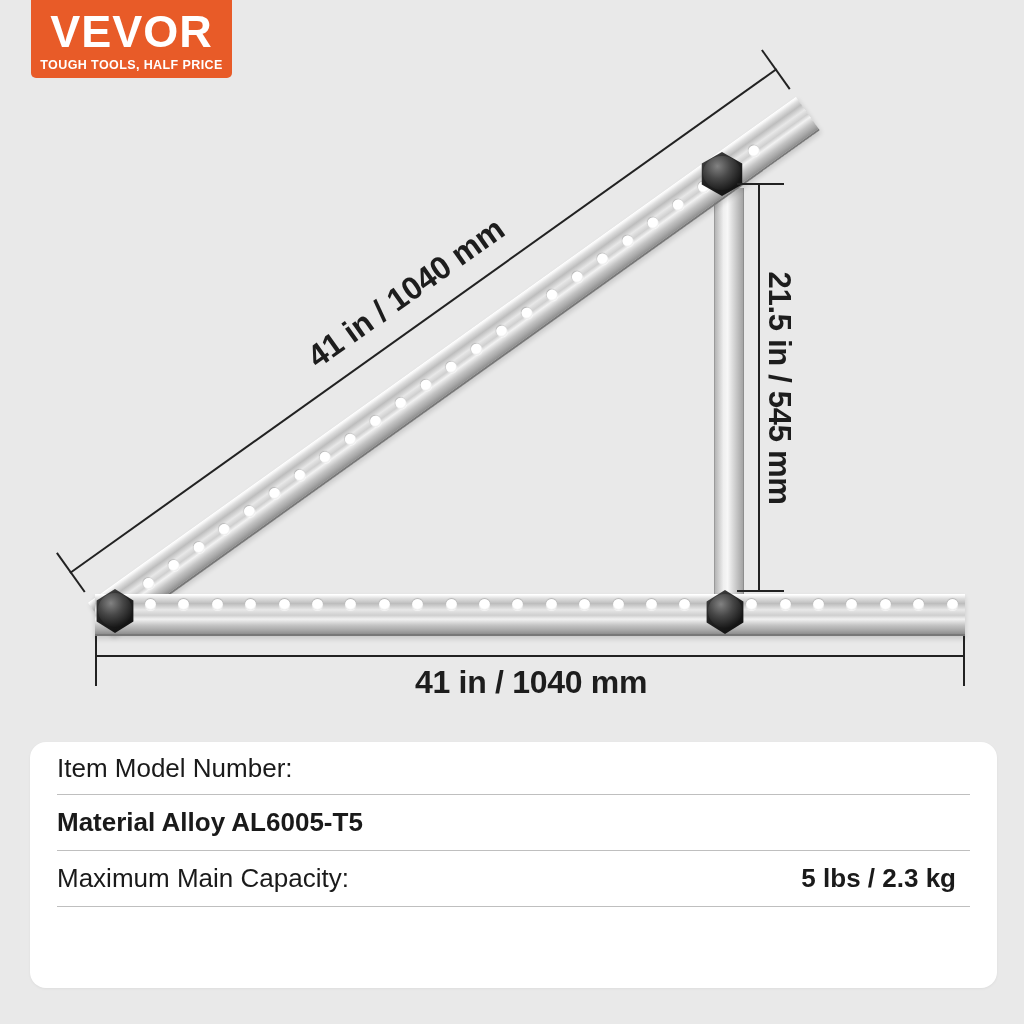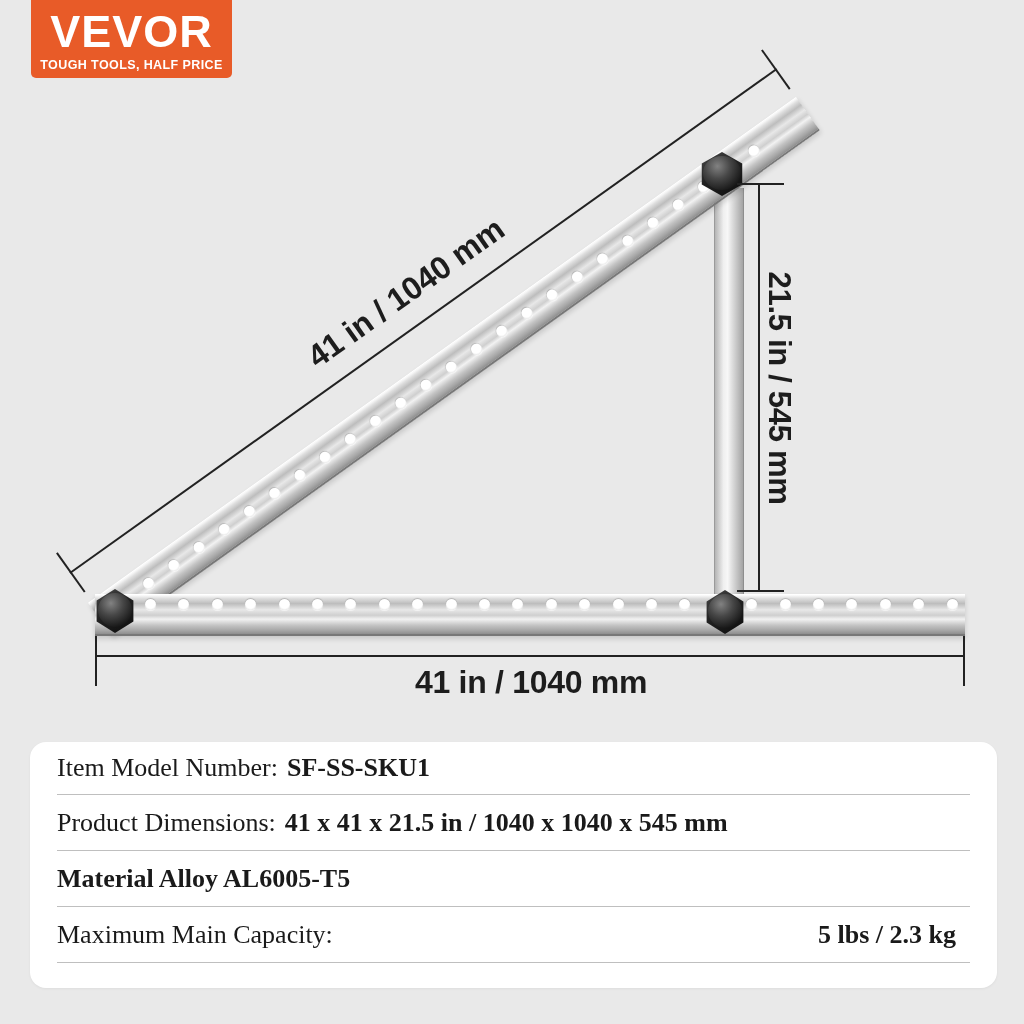--- a/index.html
+++ b/index.html
@@ -81,21 +81,21 @@
     white-space:nowrap;letter-spacing:-0.3px;
   }
   .lbl-diag{left:406px;top:293px;transform:translate(-50%,-50%) rotate(-35.5deg);}
   .lbl-vert{left:779px;top:388px;transform:translate(-50%,-50%) rotate(90deg);font-size:31px;}
   .lbl-bottom{left:531px;top:682px;transform:translate(-50%,-50%);}
 
   
   .spec-card{
     position:absolute;left:30px;top:742px;width:967px;height:246px;
     background:#ffffff;border-radius:16px;box-sizing:border-box;
-    padding:0 27px;box-shadow:0 1px 3px rgba(0,0,0,0.05);font-family:Liberation Serif, serif;
+    padding:0 27px;box-shadow:0 1px 3px rgba(0,0,0,0.05);
   }
   .spec-row{
     height:55px;display:flex;align-items:center;
     border-bottom:1px solid #bfbfbf;font-size:26px;color:#1a1a1a;
   }
   .spec-row:first-child{height:52px;}
   .spec-row .lbl{margin-right:9px;white-space:nowrap;}
   .spec-row .val{font-weight:bold;white-space:nowrap;}
   .spec-row.two-col{justify-content:space-between;padding-right:14px;}
   .pair{display:flex;align-items:center;}
@@ -187,31 +187,24 @@
 
     <div class="dim-label lbl-diag">41 in / 1040 mm</div>
     <div class="dim-label lbl-vert">21.5 in / 545 mm</div>
     <div class="dim-label lbl-bottom">41 in / 1040 mm</div>
   </div>
 
   <div class="spec-card">
     <div class="spec-row">
       <span class="pair">
         <span class="lbl">Item Model Number:</span>
-        <span class="val">SF-SS-SKU1</span>
       </span>
     </div>
     <div class="spec-row">
       <span class="pair">
-        <span class="lbl">Product Dimensions:</span>
-        <span class="val">41 x 41 x 21.5 in / 1040 x 1040 x 545 mm</span>
-      </span>
-    </div>
-    <div class="spec-row">
-      <span class="pair">
         <span class="val">Material Alloy AL6005-T5</span>
       </span>
     </div>
     <div class="spec-row two-col">
       <span class="pair">
         <span class="lbl">Maximum Main Capacity:</span>
       </span>
       <span class="pair">
         <span class="val">5 lbs / 2.3 kg</span>
       </span>

